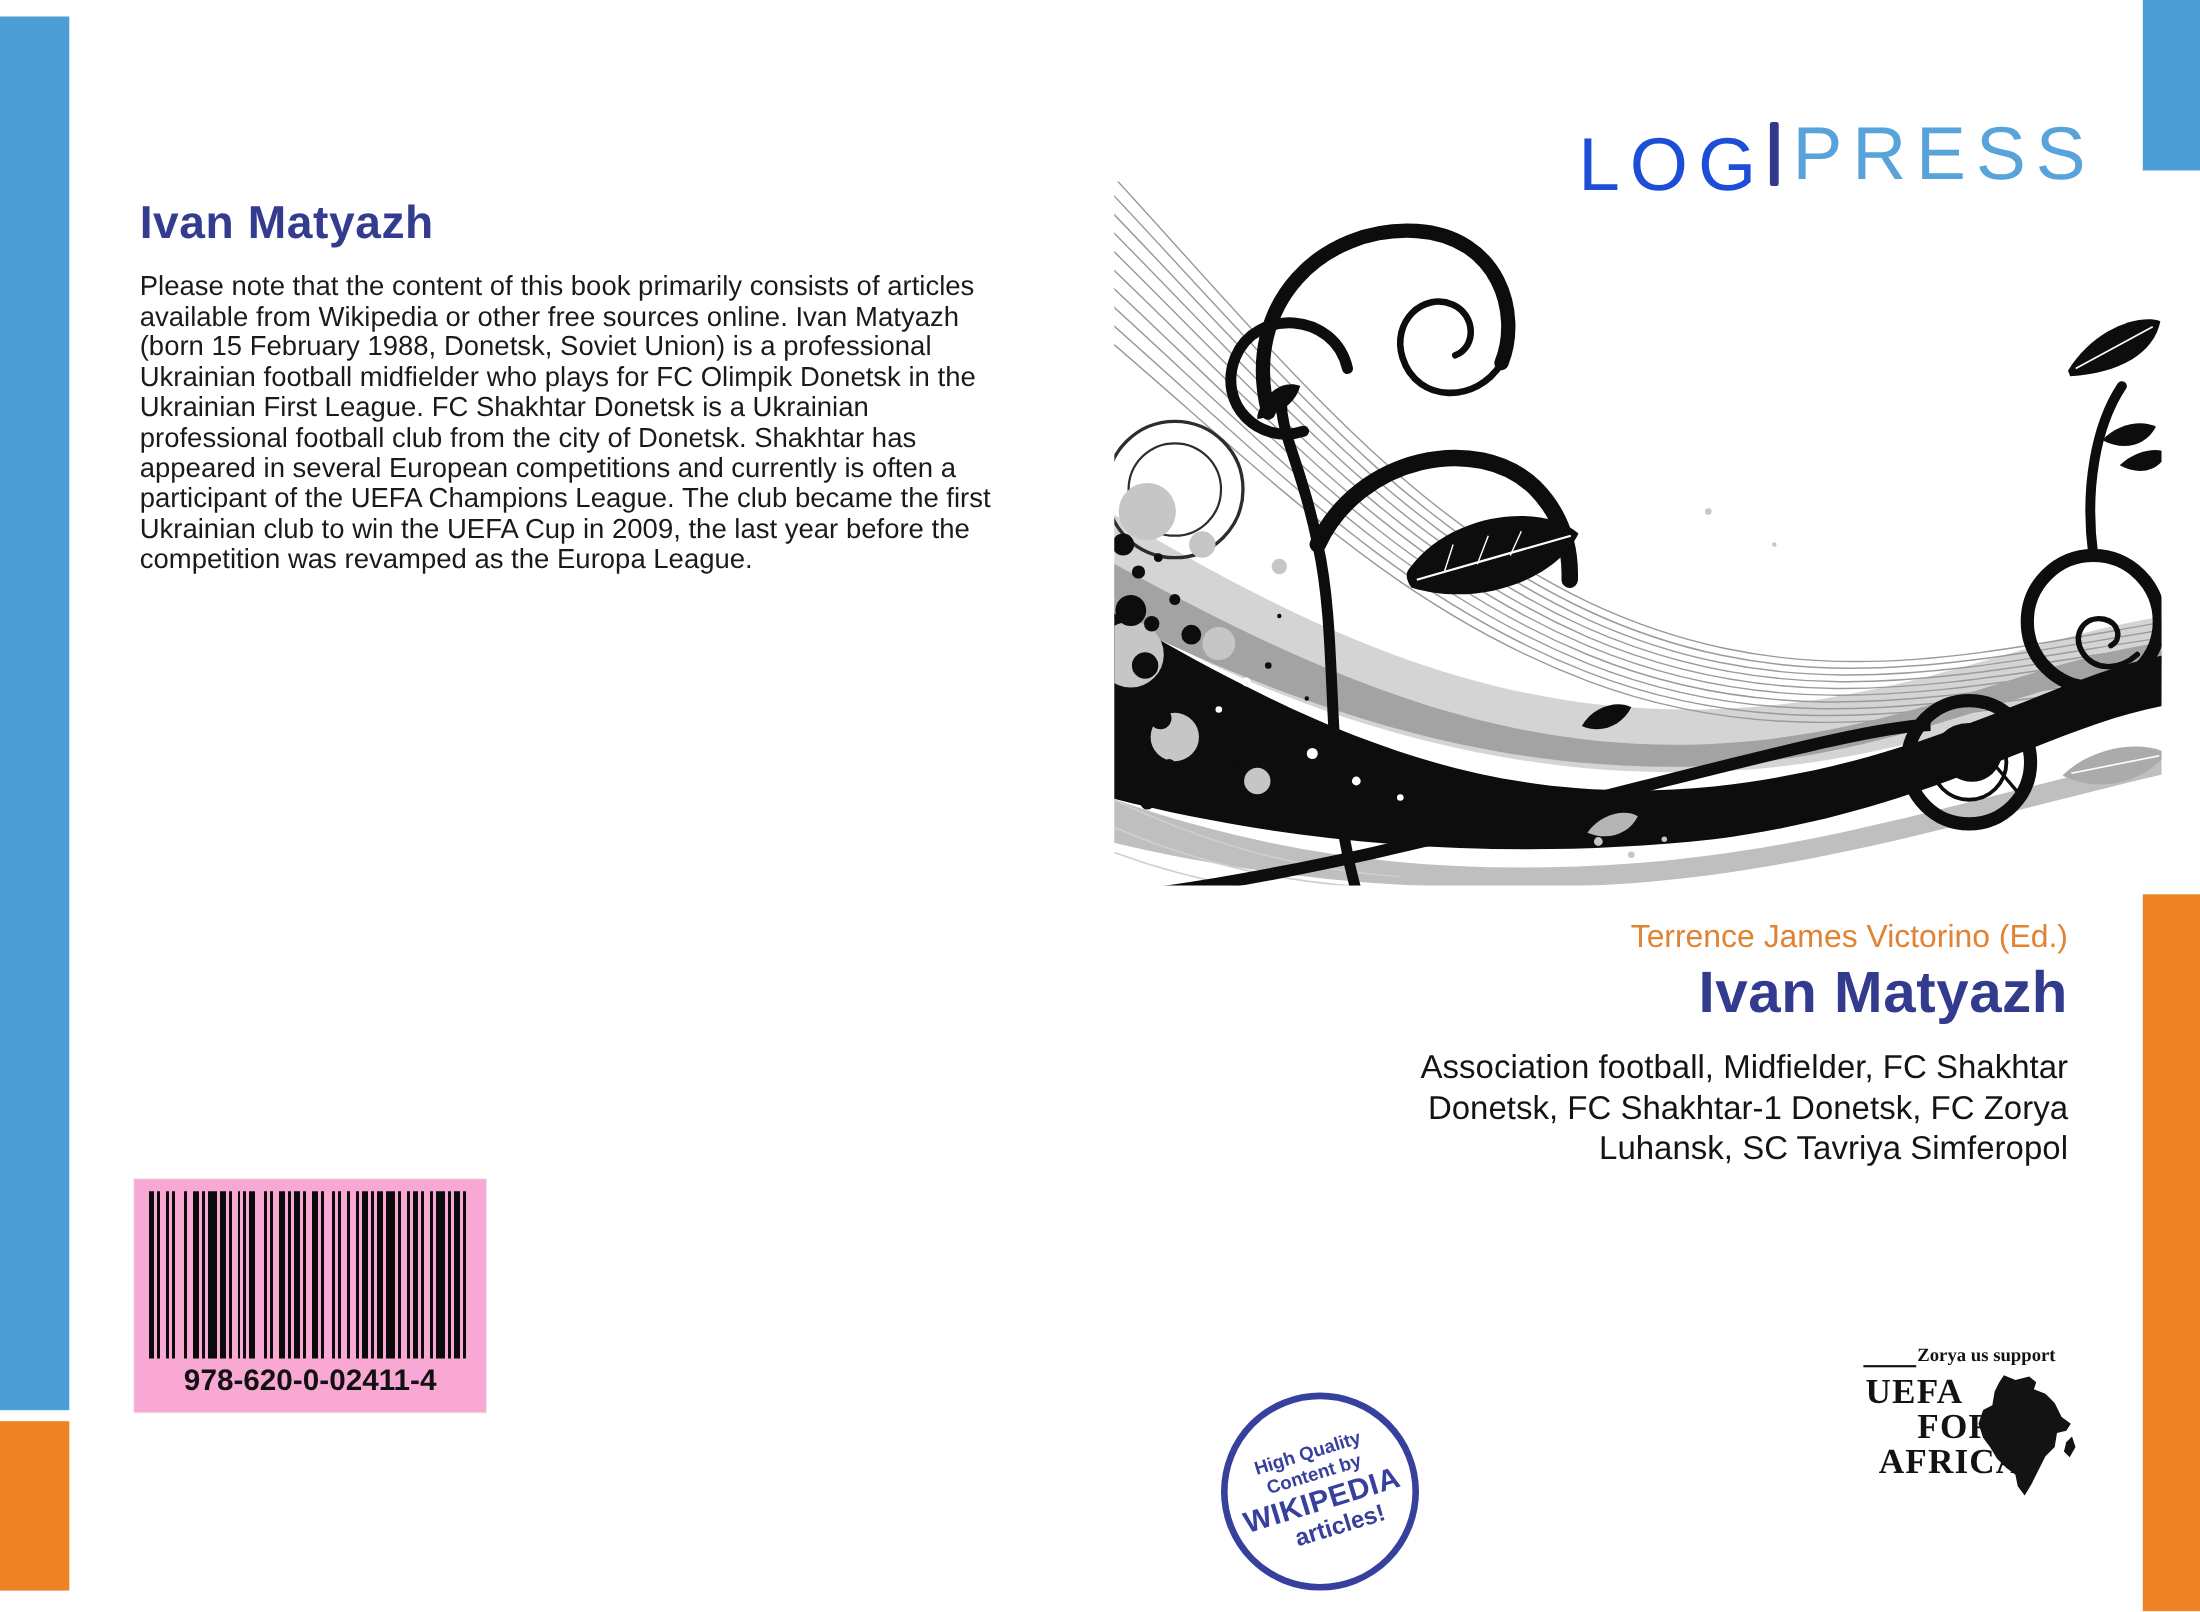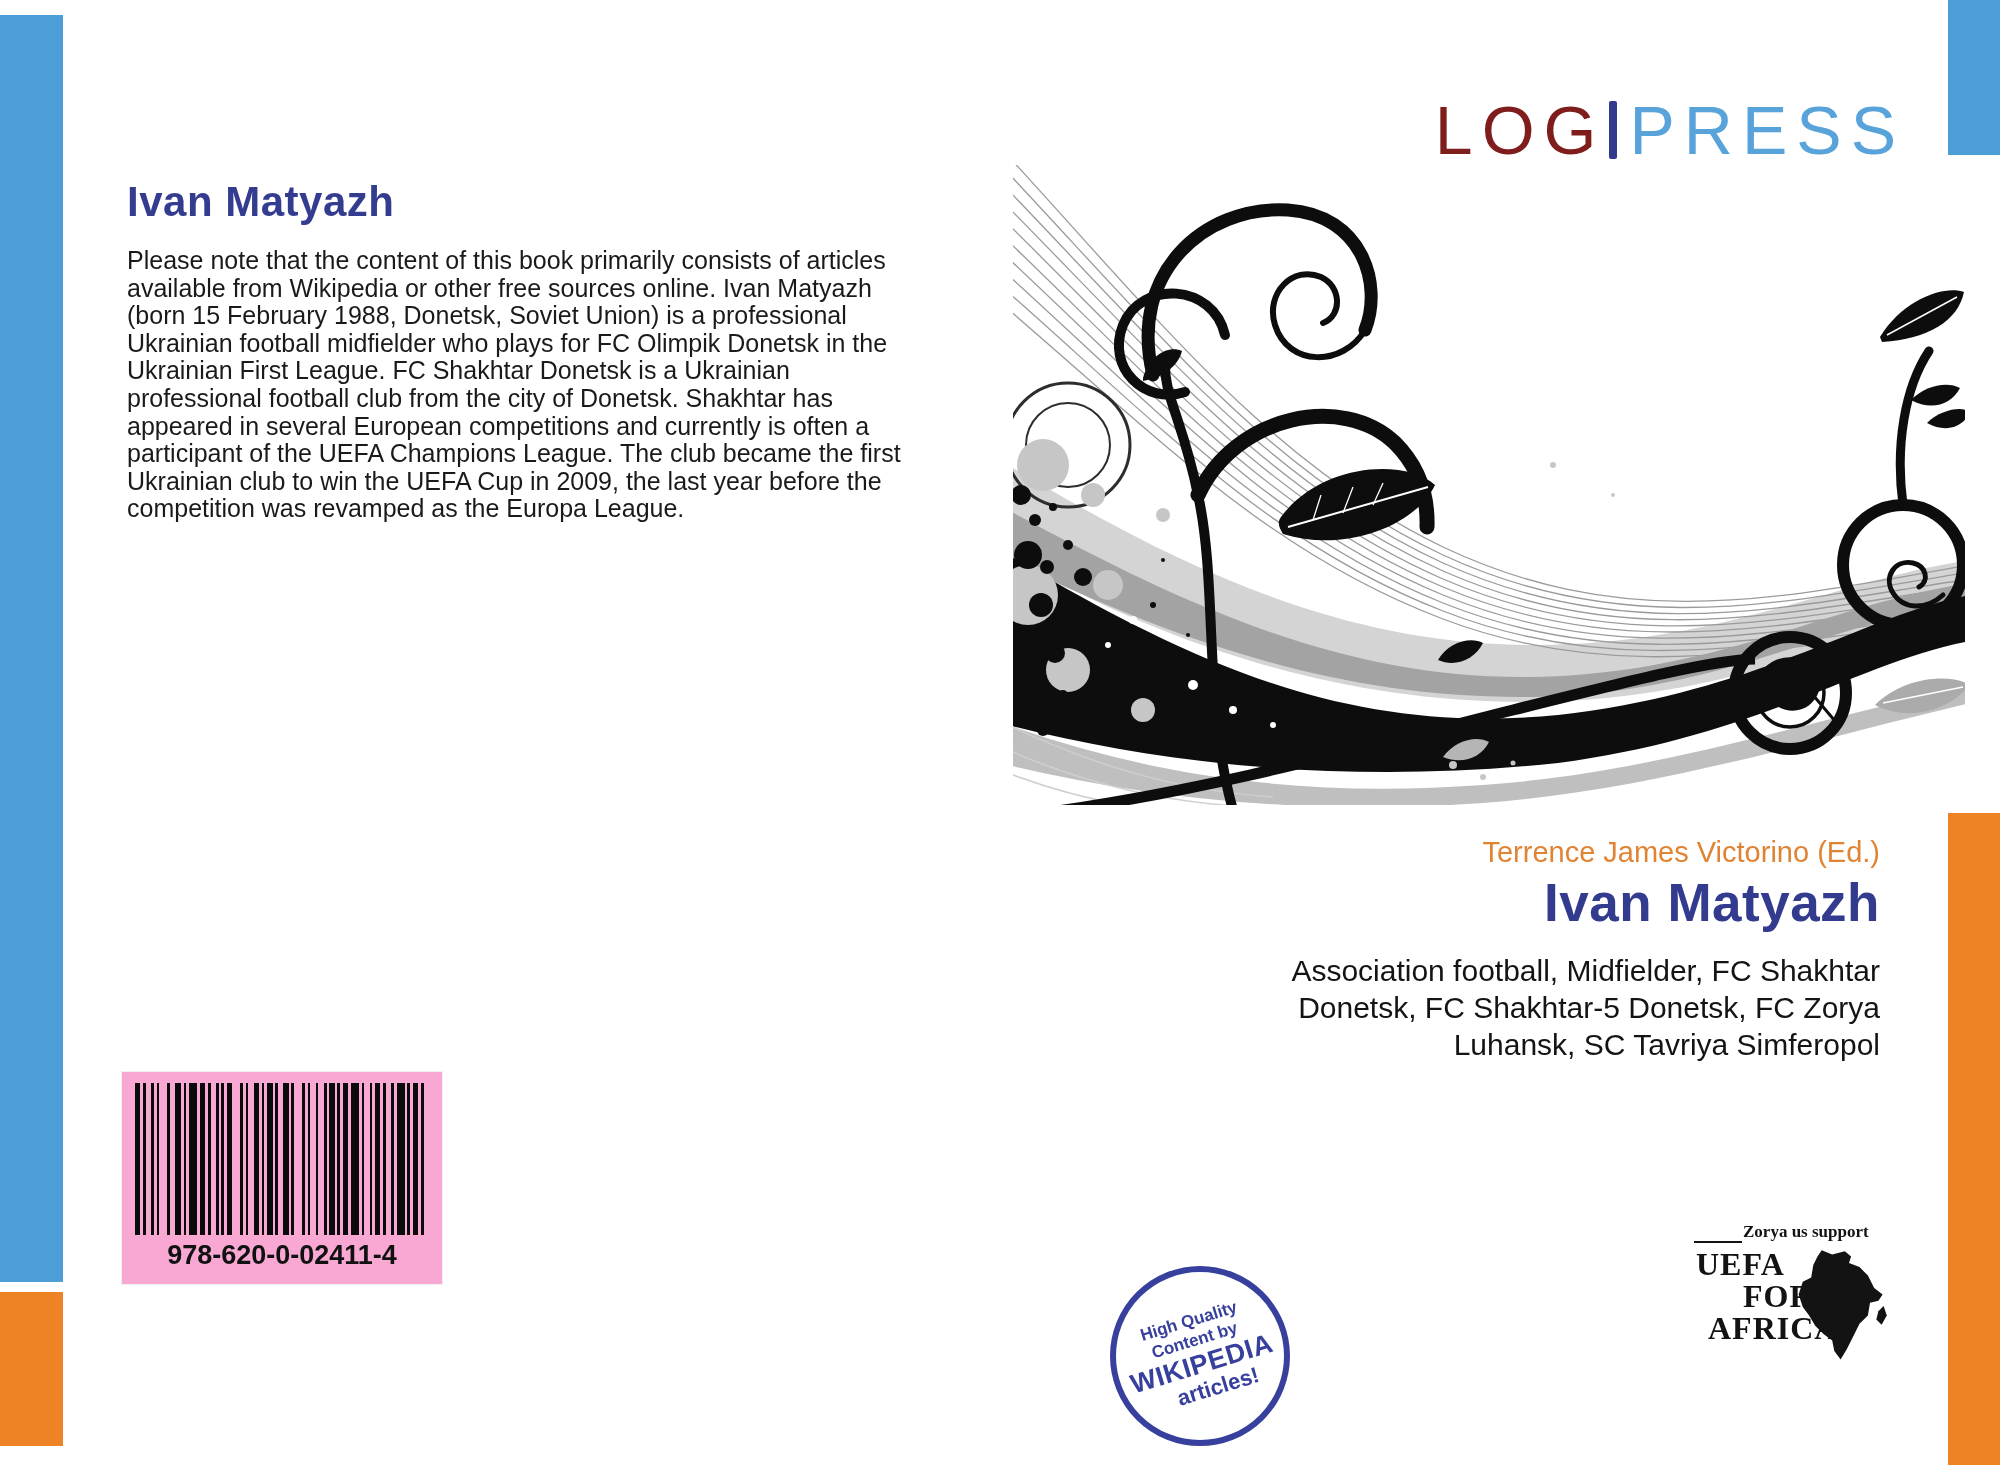--- a/index.html
+++ b/index.html
@@ -17,21 +17,21 @@
   .back-desc{position:absolute;left:127px;top:247px;width:782px;font-size:25px;
              line-height:27.6px;color:#1a1a1a;}
   .barcode-box{position:absolute;left:122px;top:1072px;width:320px;height:212px;
                background:#f9a8d4;box-shadow:0 0 0 1px #f0f0f0;}
   .barcode-bars{position:absolute;left:13px;top:11px;}
   .isbn{position:absolute;left:0;top:168px;width:320px;text-align:center;
         font-size:27px;font-weight:bold;color:#111;}
   
   .logo{position:absolute;top:96px;right:95px;display:flex;align-items:center;
         font-size:68px;letter-spacing:9px;line-height:1;}
-  .logo .p1{color:#7f1d1d;}
+  .logo .p1{color:#1d4ed8;margin-top:20px;}
   .logo .p2{color:#57A3DA;}
   .logo .divider{width:8px;height:58px;background:#323A8E;margin:0 12px 0 4px;border-radius:2px;}
   
   .editor{position:absolute;right:120px;top:836px;font-size:29px;color:#E08434;}
   .front-title{position:absolute;right:120px;top:872px;font-size:53px;font-weight:bold;
                color:#333B8F;letter-spacing:0.5px;}
   .front-subtitle{position:absolute;right:120px;top:952px;width:700px;text-align:right;
                   font-size:30px;line-height:37px;color:#141414;}
   
   .swirl{position:absolute;left:1013px;top:165px;width:952px;height:640px;}
@@ -231,21 +231,21 @@
       <circle cx="180" cy="520" r="5"></circle>
         <circle cx="220" cy="545" r="4"></circle>
         <circle cx="260" cy="560" r="3"></circle>
       <circle cx="120" cy="455" r="4"></circle>
         <circle cx="95" cy="480" r="3"></circle>
     </g>
   </svg>
 
   <div class="editor">Terrence James Victorino (Ed.)</div>
   <div class="front-title">Ivan Matyazh</div>
-  <div class="front-subtitle">Association football, Midfielder, FC Shakhtar Donetsk, FC Shakhtar-5 Donetsk, FC Zorya Luhansk, SC Tavriya Simferopol</div>
+  <div class="front-subtitle">Association football, Midfielder, FC Shakhtar Donetsk, FC Shakhtar-1 Donetsk, FC Zorya Luhansk, SC Tavriya Simferopol</div>
 
   <div class="stamp">
     <div class="stamp-inner">
       <div class="stamp-l1">High Quality</div>
       <div class="stamp-l2">Content by</div>
       <div class="stamp-l3">WIKIPEDIA</div>
       <div class="stamp-l4">articles!</div>
     </div>
   </div>
 

